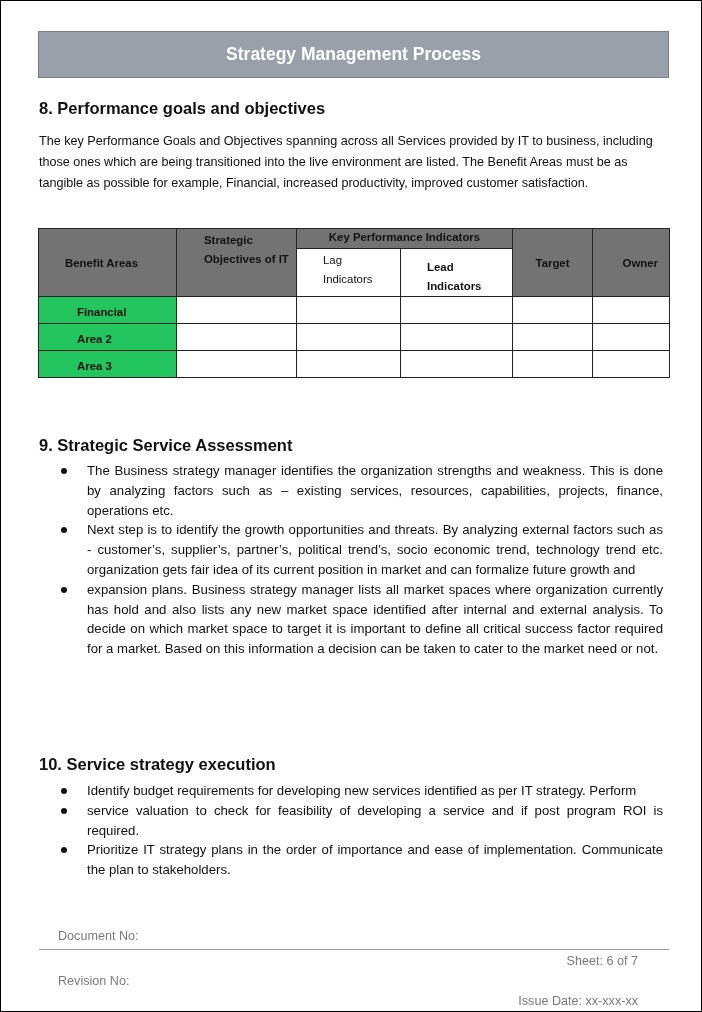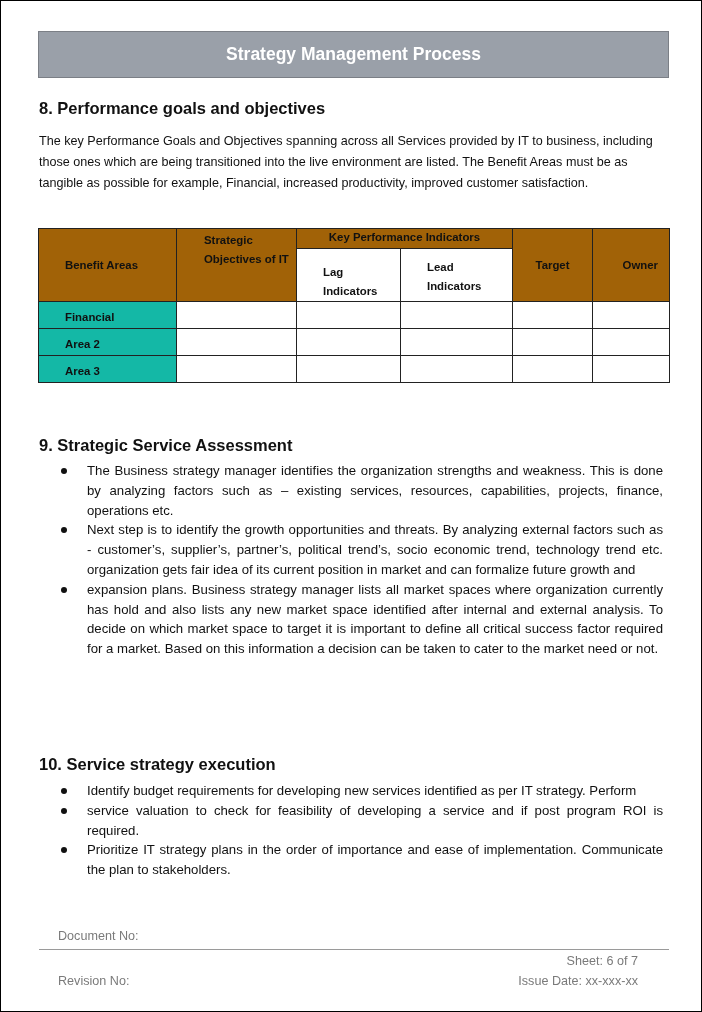--- a/index.html
+++ b/index.html
@@ -5,23 +5,23 @@
     * { box-sizing: border-box; margin: 0; padding: 0; }
     html, body { width: 702px; height: 1012px; background: #ffffff; overflow: hidden; }
     body { font-family: "Liberation Sans", sans-serif; color: #111; position: relative; }
     .page { position: absolute; left: 0; top: 0; width: 702px; height: 1012px; border: 1px solid #000; background: #fff; }
     .banner { position: absolute; left: 37px; top: 30px; width: 631px; height: 47px; background: #9aa0a9; border: 1px solid #7b7f86; display: flex; align-items: center; justify-content: center; }
     .banner span { color: #ffffff; font-weight: bold; font-size: 17.5px; }
     .h { position: absolute; left: 38px; font-weight: bold; font-size: 16.5px; color: #111; }
     .para { position: absolute; left: 38px; width: 628px; font-size: 12.6px; line-height: 20.8px; color: #111; }
     table.kpi { position: absolute; left: 37px; top: 227px; width: 632px; border-collapse: collapse; font-size: 11.4px; }
     table.kpi td { border: 1px solid #222; vertical-align: top; }
-    .hd { background: #a16207; font-weight: bold; }
+    .hd { background: #737373; font-weight: bold; }
     .w1 { width: 138px; } .w2 { width: 120px; } .w3 { width: 104px; } .w4 { width: 112px; } .w5 { width: 80px; } .w6 { width: 77px; }
-    .rowlbl { background: #14b8a6; font-weight: bold; padding: 9px 0 0 26px; height: 27px; font-size: 11.4px; margin-left: 32px; }
+    .rowlbl { background: #22c55e; font-weight: bold; padding: 9px 0 0 38px; height: 27px; font-size: 11.4px; margin-left: 32px; }
     .empty { height: 27px; }
     ul.bul { position: absolute; left: 38px; width: 624px; list-style: none; font-size: 13.2px; line-height: 19.8px; color: #111; }
     ul.bul li { position: relative; padding-left: 48px; text-align: justify; }
     ul.bul li .dot { position: absolute; left: 22px; top: 7px; width: 6px; height: 6px; border-radius: 50%; background: #111; }
     .footer-line { position: absolute; left: 38px; top: 948px; width: 630px; height: 1px; background: #9a9a9a; }
     .foot { position: absolute; font-size: 12.6px; color: #7a7a7a; }
   </style>
 </head>
 <body>
 
@@ -48,21 +48,21 @@
         <span>Key Performance Indicators</span>
       </td>
       <td class="hd w5" rowspan="2" style="vertical-align:middle; text-align:center;">
         <span>Target</span>
       </td>
       <td class="hd w6" rowspan="2" style="vertical-align:middle; text-align:right; padding-right:11px;">
         <span>Owner</span>
       </td>
     </tr>
     <tr style="height:46px;">
-      <td class="w3" style="font-weight:bold; padding:14px 0 0 26px; line-height:19px;">
+      <td class="w3" style="font-weight:normal; padding:2px 0 0 26px; line-height:19px;">
         <div>Lag</div>
         <div>Indicators</div>
       </td>
       <td class="w4" style="font-weight:bold; padding:9px 0 0 26px; line-height:19px;">
         <div>Lead</div>
         <div>Indicators</div>
       </td>
     </tr>
     <tr>
       <td class="rowlbl">Financial</td>
@@ -102,14 +102,14 @@
   <ul class="bul" style="top:780px;">
     <li><span class="dot"></span><span>Identify budget requirements for developing new services identified as per IT strategy. Perform</span></li>
     <li><span class="dot"></span><span>service valuation to check for feasibility of developing a service and if post program ROI is required.</span></li>
     <li><span class="dot"></span><span>Prioritize IT strategy plans in the order of importance and ease of implementation. Communicate the plan to stakeholders.</span></li>
   </ul>
 
   <div class="footer-line"></div>
   <div class="foot" style="left:57px; top:928px;">Document No:</div>
   <div class="foot" style="left:57px; top:973px;">Revision No:</div>
   <div class="foot" style="right:63px; top:953px;">Sheet: 6 of 7</div>
-  <div class="foot" style="right:63px; top:973px;">Issue Date: xx-xxx-xx</div>
+  <div class="foot" style="right:63px; top:993px;">Issue Date: xx-xxx-xx</div>
 </div>
 
 </body></html>

